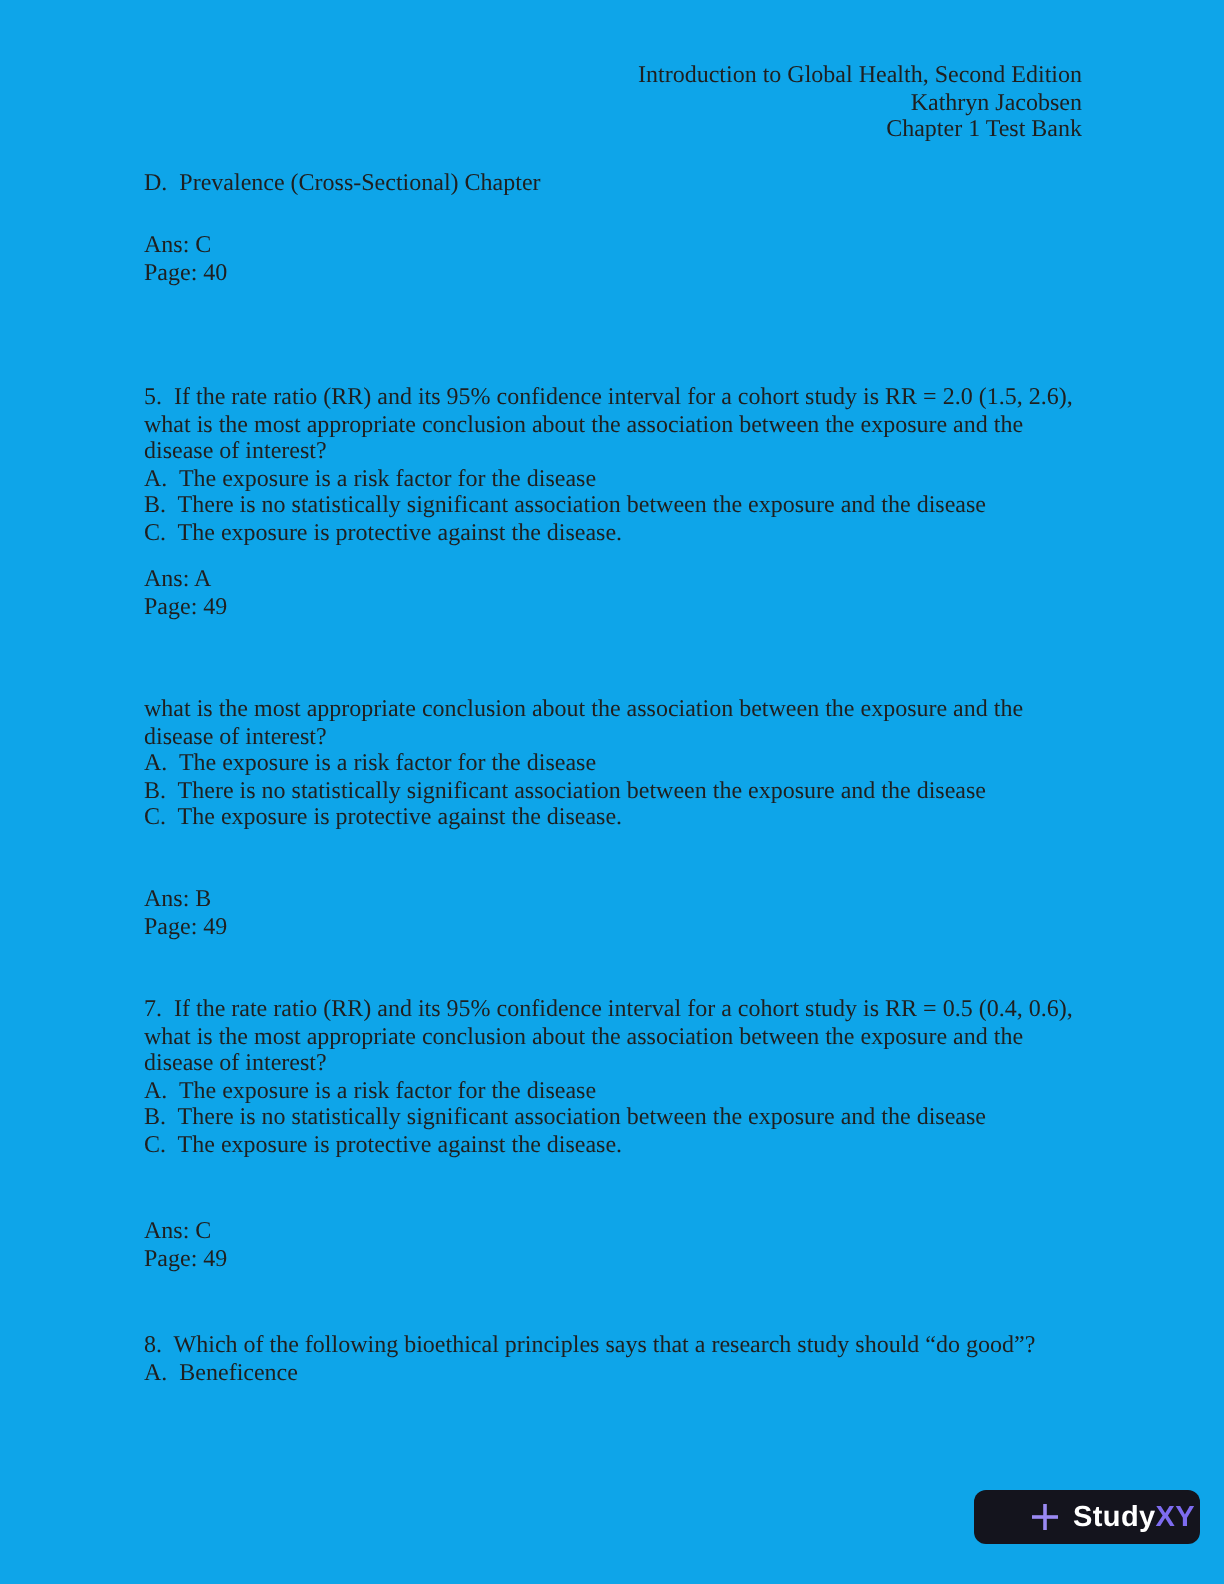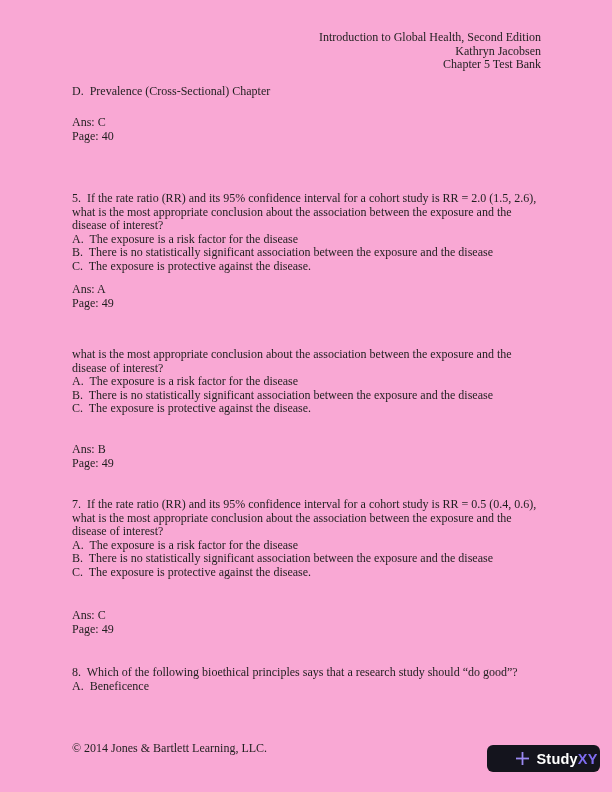--- a/index.html
+++ b/index.html
@@ -1,20 +1,20 @@
 <!DOCTYPE html>
 <html><head>
 <meta charset="utf-8">
 <style>
   html, body { margin: 0; padding: 0; }
   .page {
     position: relative;
     width: 612px;
     height: 792px;
-    background: #f9a8d4;
+    background: #0ea5e9;
     overflow: hidden;
     font-family: "Liberation Serif", serif;
     font-size: 12px;
     color: #1f1f1f;
   }
   .line {
     white-space: pre;
     line-height: 13.5px;
   }
   .block { position: absolute; left: 72px; }
@@ -50,21 +50,21 @@
   .plus-icon { display: block; }
 </style>
 </head>
 <body>
 
 <div class="page">
 
   <div class="header-block">
     <div class="line">Introduction to Global Health, Second Edition</div>
     <div class="line">Kathryn Jacobsen</div>
-    <div class="line">Chapter 5 Test Bank</div>
+    <div class="line">Chapter 1 Test Bank</div>
   </div>
 
   <div class="block" style="top:85px">
     <div class="line">D.  Prevalence (Cross-Sectional) Chapter</div>
   </div>
 
   <div class="block" style="top:116px">
     <div class="line">Ans: C</div>
     <div class="line">Page: 40</div>
   </div>
@@ -105,23 +105,20 @@
   <div class="block" style="top:609px">
     <div class="line">Ans: C</div>
     <div class="line">Page: 49</div>
   </div>
 
   <div class="block" style="top:666px">
     <div class="line">8.  Which of the following bioethical principles says that a research study should “do good”?</div>
     <div class="line">A.  Beneficence</div>
   </div>
 
-  <div class="block" style="top:742px">
-    <div class="line">© 2014 Jones &amp; Bartlett Learning, LLC.</div>
-  </div>
 
   <div class="badge">
     <svg class="plus-icon" width="17" height="17" viewBox="0 0 17 17">
       <line x1="8.5" y1="2" x2="8.5" y2="15" stroke="#9a89f2" stroke-width="1.8"></line>
       <line x1="2" y1="8.5" x2="15" y2="8.5" stroke="#9a89f2" stroke-width="1.8"></line>
     </svg>
     <div class="badge-text"><span>Study</span><span class="xy">XY</span></div>
   </div>
 
 </div>

